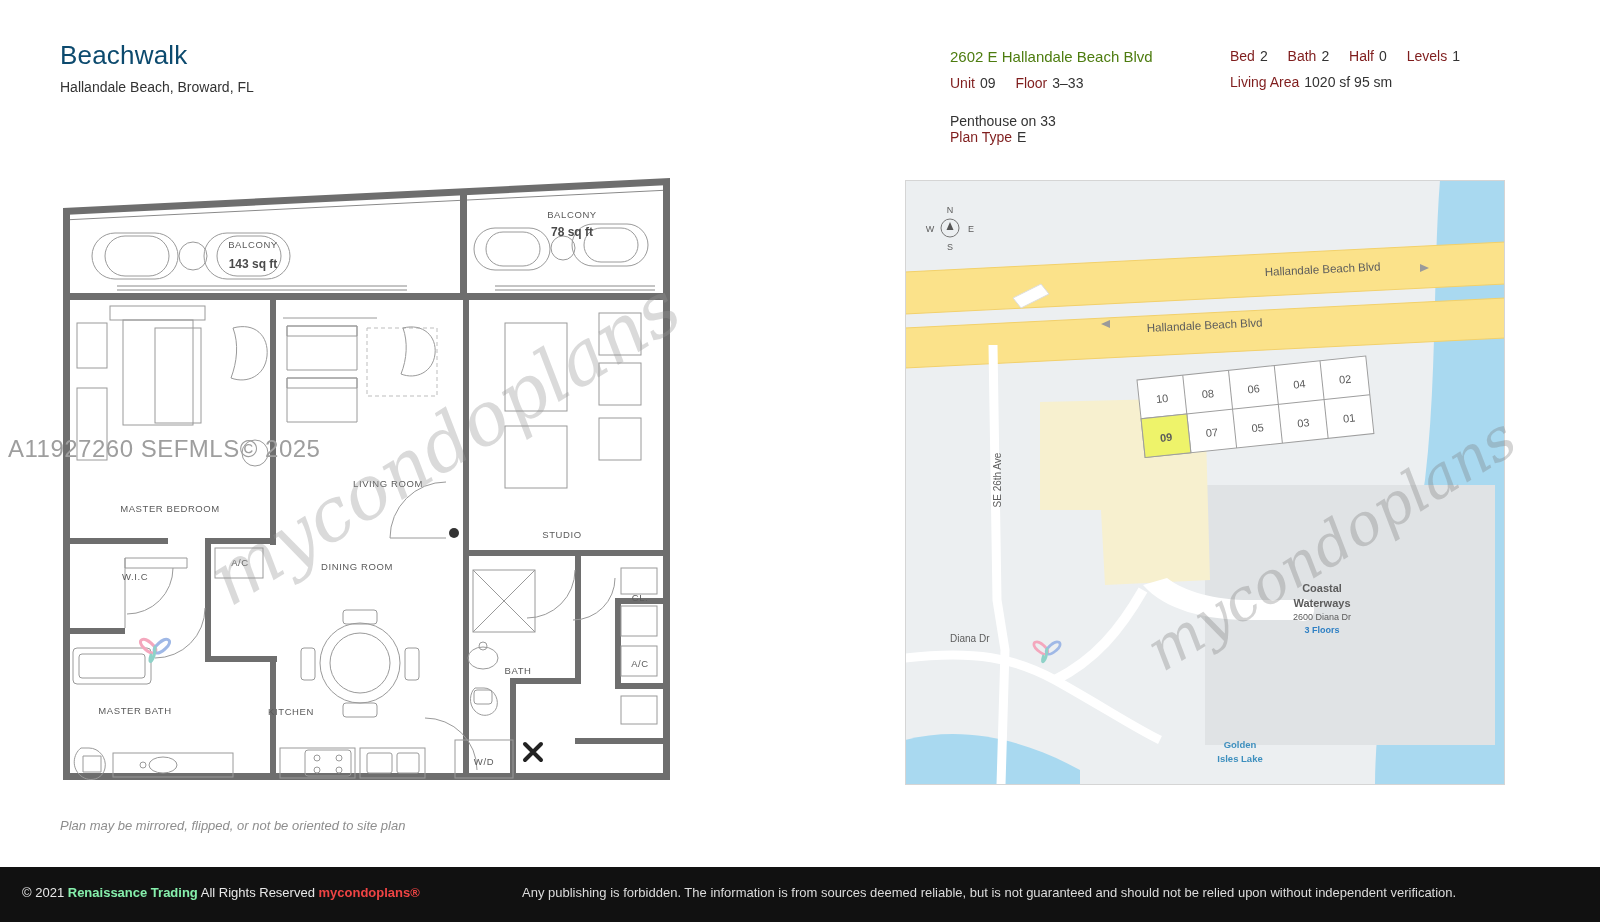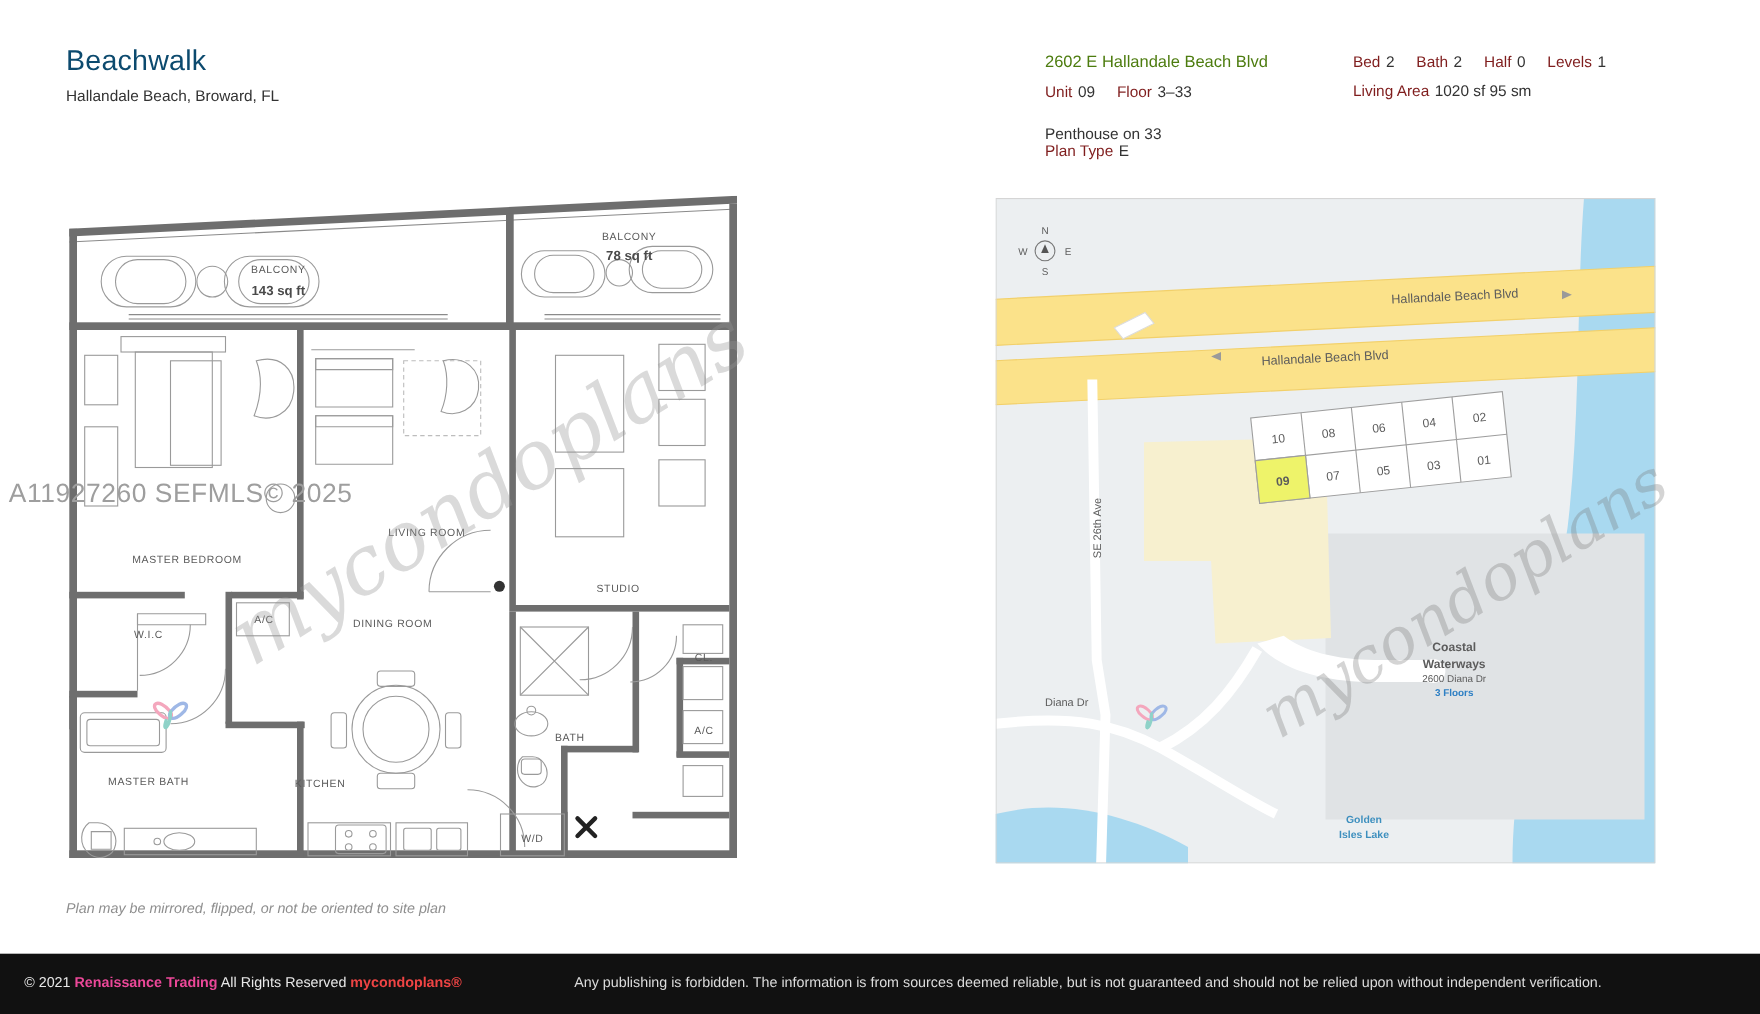--- a/index.html
+++ b/index.html
@@ -57,21 +57,21 @@
 
   
   .map-wrap { position:absolute; left:905px; top:180px; width:600px; height:605px; }
 
   
   .footer {
     position:absolute; left:0; bottom:0; width:1600px; height:55px;
     background:#111; color:#e8e8e8; font-size:13px;
   }
   .footer-left { position:absolute; left:22px; top:18px; }
-  .footer-left b { color:#ec4899; }
+  .footer-left b { color:#86efac; }
   .footer-right { position:absolute; left:522px; top:18px; color:#dcdcdc; }
   .brand { color:#ef4444; font-weight:bold; }
 </style>
 </head>
 <body>
 
 <div class="hdr-left">
   <div class="hdr-title">Beachwalk</div>
   <div class="hdr-sub">Hallandale Beach, Broward, FL</div>
 </div>

